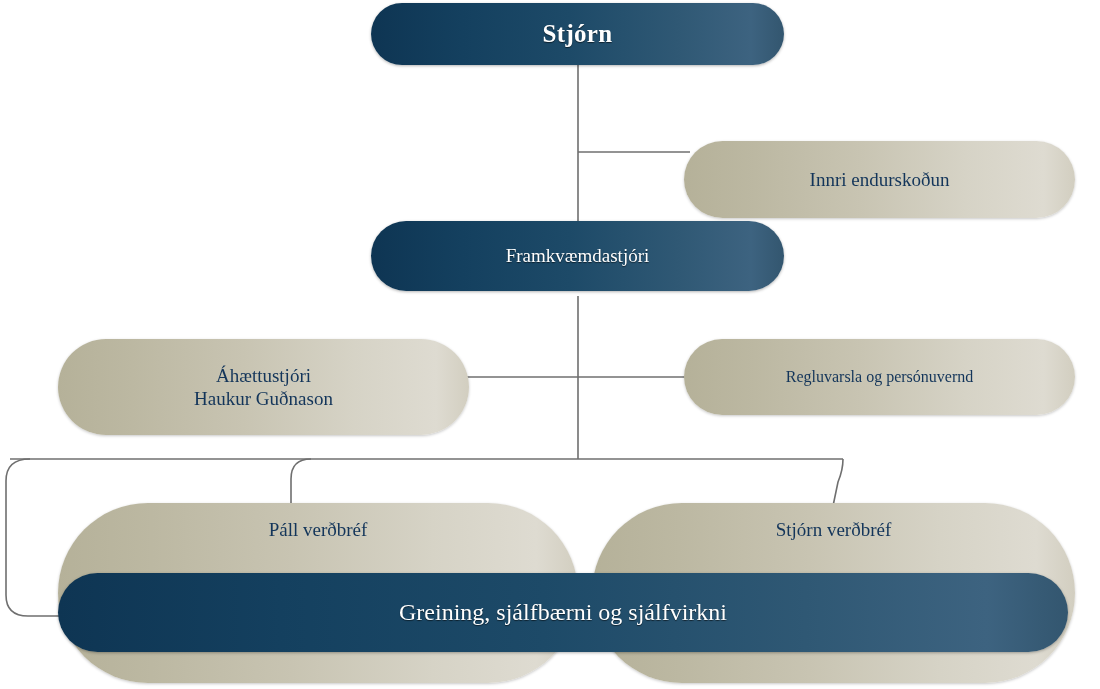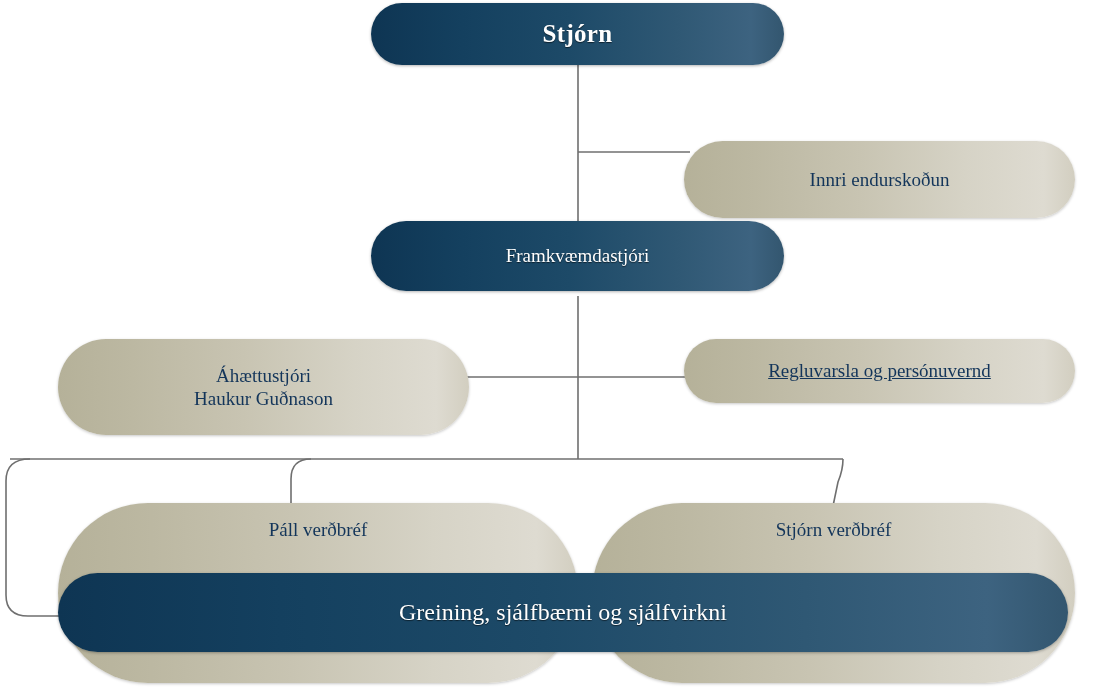--- a/index.html
+++ b/index.html
@@ -79,21 +79,21 @@
                 #d2cec0 100%);
     color: #13355a;
     box-shadow: 0 1px 3px rgba(0,0,0,0.22);
   }
 
   
   #node-stjorn          { left: 371px; top: 3px;   width: 413px; height: 62px;  font-size: 25px; font-weight: bold; letter-spacing: .3px; }
   #node-innri           { left: 684px; top: 113px; width: 391px; height: 77px;  font-size: 19px; margin-top: 28px; }
   #node-framkvaemda     { left: 371px; top: 221px; width: 413px; height: 70px;  font-size: 19px; }
   #node-ahaettustjori   { left: 58px;  top: 339px; width: 411px; height: 96px;  font-size: 19px; }
-  #node-regluvarsla     { left: 684px; top: 339px; width: 391px; height: 64px;  font-size: 19px; text-decoration: underline; }
+  #node-regluvarsla     { left: 684px; top: 339px; width: 391px; height: 76px;  font-size: 16px; }
   #node-skrad           { left: 58px;  top: 503px; width: 520px; height: 180px; font-size: 19px;
                           align-items: flex-start; padding-top: 15px; }
   #node-oskrad          { left: 592px; top: 503px; width: 483px; height: 180px; font-size: 19px;
                           align-items: flex-start; padding-top: 15px; }
   #node-greining        { left: 58px;  top: 573px; width: 1010px; height: 79px; font-size: 24px; z-index: 4; }
 </style>
 </head>
 <body>
 
 <div id="org-chart">

